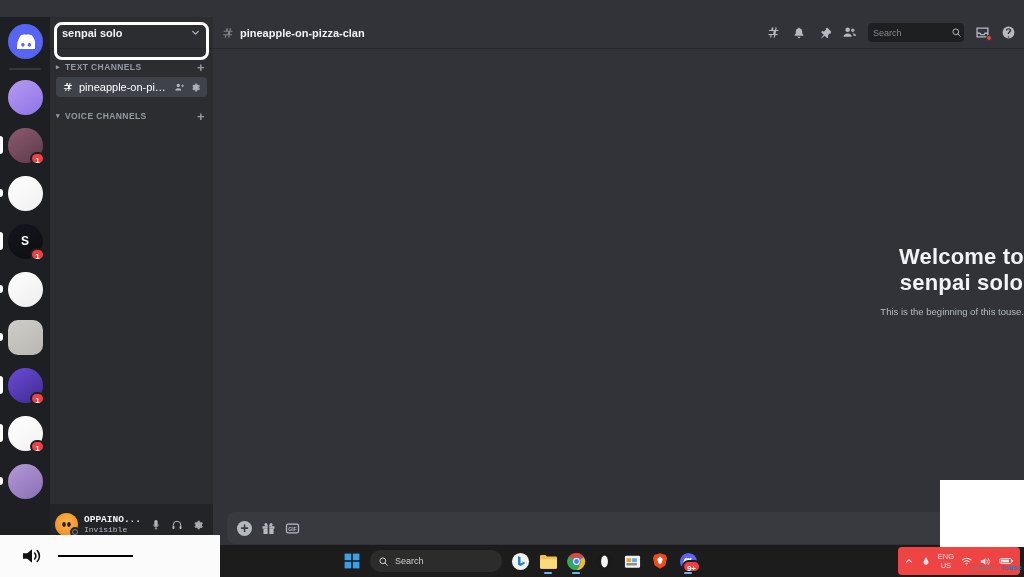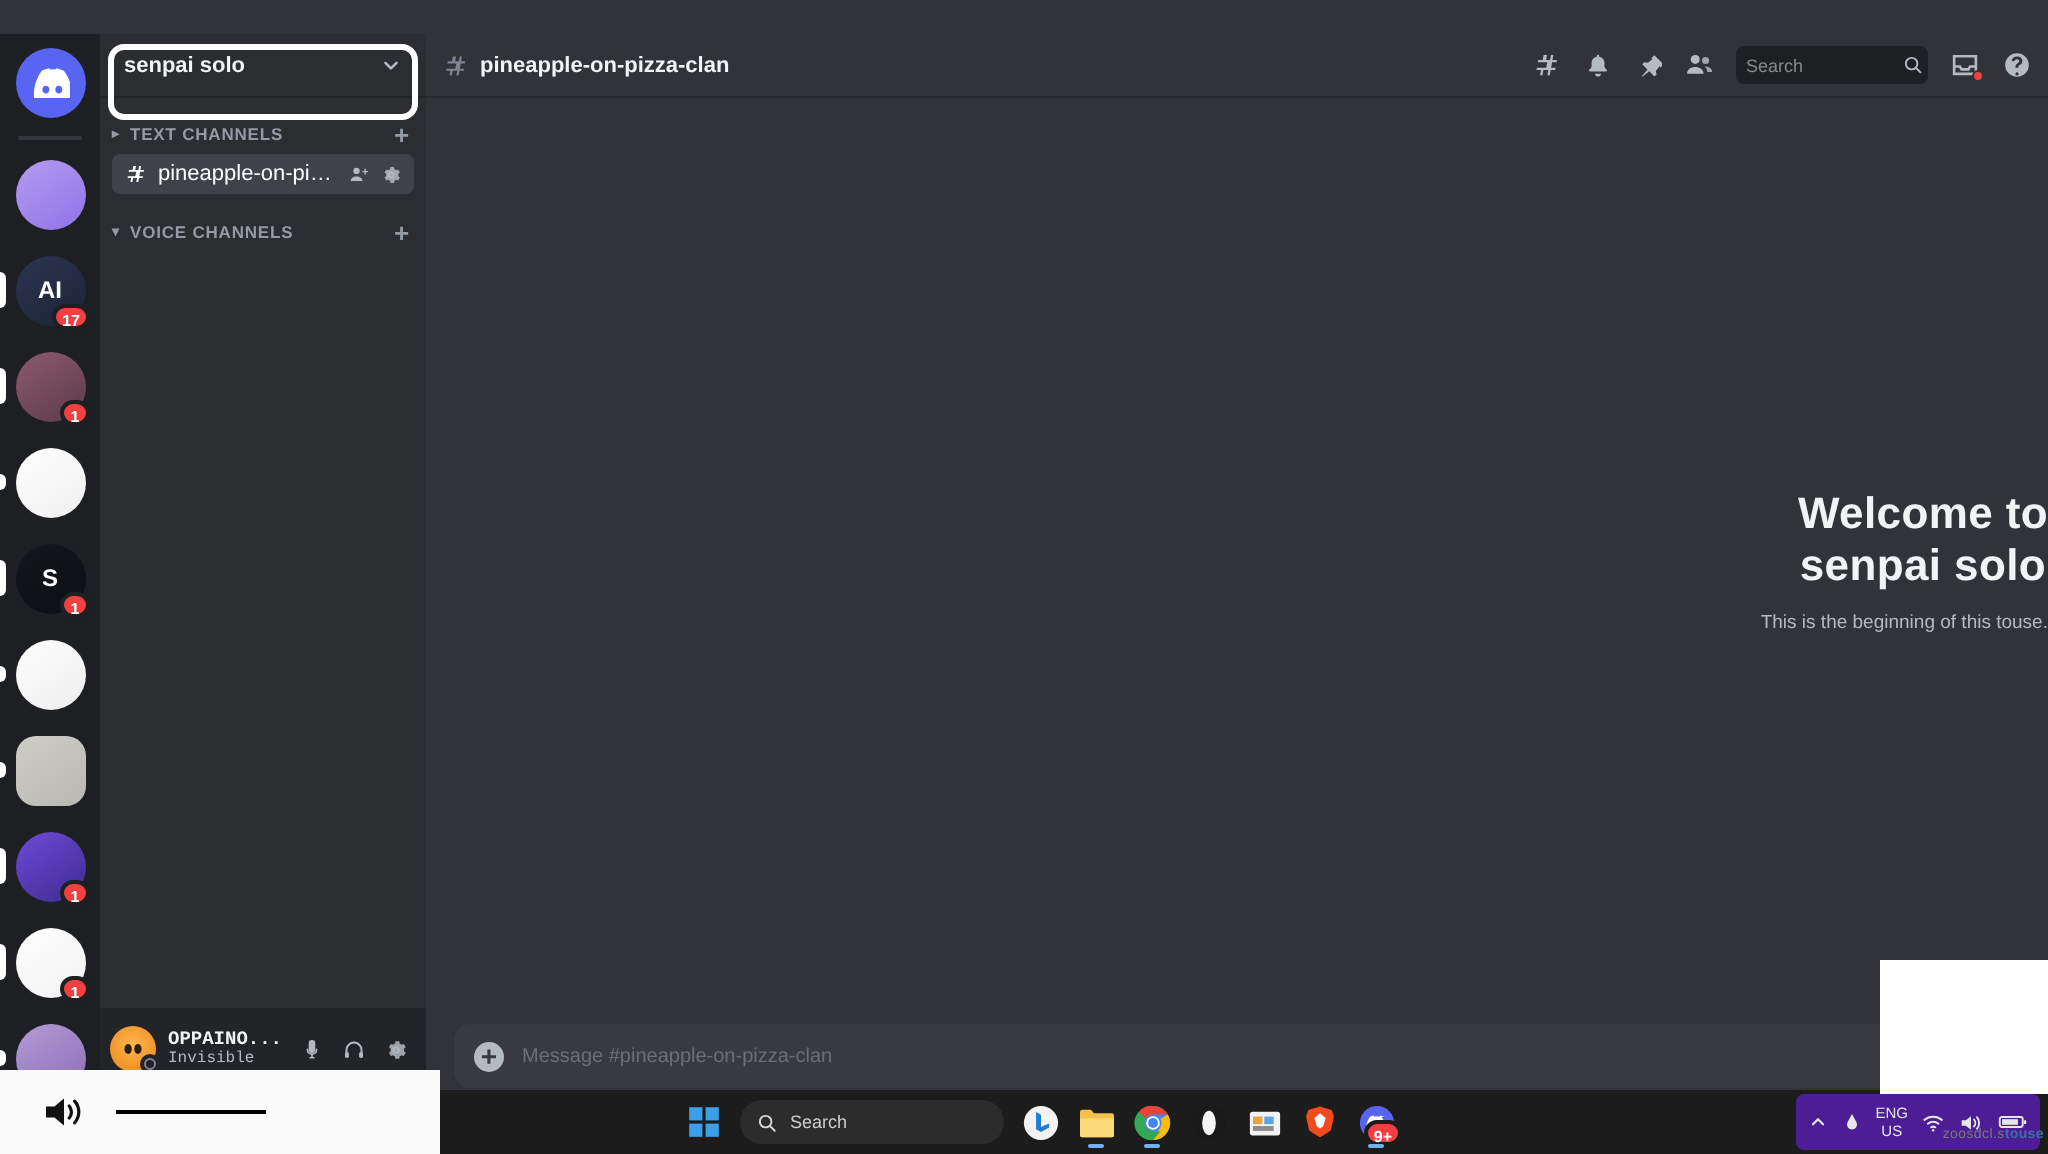--- a/index.html
+++ b/index.html
@@ -187,21 +187,21 @@
     width: 8px; height: 2px; border-radius: 1px; background: #6fb3f7;
   }
   .tb-search {
     width: 132px; height: 22px; background: #2c2c2c; border-radius: 12px;
     display: flex; align-items: center; padding: 0 8px; gap: 6px;
     color: #cfcfcf; font-size: 9px; margin: 0 4px;
   }
   .tb-tray {
     position: absolute; right: 4px; top: 2px; height: 28px;
     display: flex; align-items: center; gap: 7px; color: #e6e6e6;
-    font-size: 8px; background: #4c1d95; padding: 0 6px; border-radius: 4px;
+    font-size: 8px; background: #ef4444; padding: 0 6px; border-radius: 4px;
   }
   .tray-lang { line-height: 9px; text-align: center; font-size: 7.5px; }
 
   
   .vol-osd {
     position: absolute; left: 0; bottom: 0; width: 220px; height: 42px;
     background: #fbfbfb; display: flex; align-items: center; padding-left: 22px; gap: 14px;
   }
   .vol-bar { width: 75px; height: 2px; background: #000; }
 
@@ -230,25 +230,20 @@
         <div class="guild-icon" style="background:#5865f2">
           <svg width="20" height="15" viewBox="0 0 24 18" fill="#fff">
             <path d="M20.3 1.6A19 19 0 0 0 15.6.2l-.3.6a17 17 0 0 1 4.4 1.4c-2-1.1-4-1.5-6-1.5s-4 .4-6 1.5A17 17 0 0 1 12 .8L11.7.2A19 19 0 0 0 7 1.6C3 7.5 1.9 13.2 2.5 18.8a19 19 0 0 0 5.7 2.9l1.2-1.7a12 12 0 0 1-1.9-.9l.5-.4a13.6 13.6 0 0 0 11.6 0l.5.4c-.6.4-1.2.7-1.9.9l1.2 1.7a19 19 0 0 0 5.7-2.9c.7-6.5-1.1-12.2-4.8-17.2ZM9.5 15.3c-1.1 0-2.1-1-2.1-2.3s.9-2.3 2.1-2.3 2.1 1 2.1 2.3-1 2.3-2.1 2.3Zm7.8 0c-1.2 0-2.1-1-2.1-2.3s.9-2.3 2.1-2.3 2.1 1 2.1 2.3-.9 2.3-2.1 2.3Z"></path>
           </svg>
         </div>
       </div>
       <div class="rail-sep"></div>
       <div id="guild-list">
           <div class="guild-item">
             <div class="guild-icon" style="background: linear-gradient(145deg, rgb(180, 156, 240), rgb(143, 115, 232));"></div>
-          </div>
-          <div class="guild-item">
-            <div class="guild-pill" style="height: 18px;"></div>
-            <div class="guild-icon" style="background: linear-gradient(145deg, rgb(43, 53, 80), rgb(29, 36, 54)); color: rgb(255, 255, 255); font-size: 12px;">AI</div>
-            <span class="badge">17</span>
           </div>
           <div class="guild-item">
             <div class="guild-pill" style="height: 18px;"></div>
             <div class="guild-icon" style="background: linear-gradient(145deg, rgb(140, 90, 110), rgb(92, 58, 74));"></div>
             <span class="badge">1</span>
           </div>
           <div class="guild-item">
             <div class="guild-pill" style="height: 8px;"></div>
             <div class="guild-icon" style="background: linear-gradient(145deg, rgb(255, 255, 255), rgb(240, 240, 240));"></div>
           </div>
@@ -434,21 +429,20 @@
         <div class="welcome-title">
           <div>Welcome to</div>
           <div>senpai solo</div>
         </div>
         <div class="welcome-sub">This is the beginning of this touse.</div>
       </div>
 
       <div class="composer-wrap">
         <div class="composer">
           <span class="composer-plus">+</span>
-          <span class="composer-input">Message #pineapple-on-pizza-clan</span>
           <span class="composer-actions">
             <span>
               <svg width="15" height="15" viewBox="0 0 16 16" fill="#b5bac1">
                   <rect x="1.6" y="5.6" width="12.8" height="2.6" rx=".5"></rect>
                   <rect x="2.6" y="8.4" width="10.8" height="5.4" rx=".6"></rect>
                   <rect x="7.1" y="5.6" width="1.8" height="8.2" fill="#383a40"></rect>
                   <path d="M5.2 2.2a1.6 1.6 0 0 0 0 3.2h2.1L6.6 3.1a1.6 1.6 0 0 0-1.4-.9Zm5.6 0a1.6 1.6 0 0 1 0 3.2H8.7l.7-2.3a1.6 1.6 0 0 1 1.4-.9Z"></path>
                 </svg>
             </span>
             <span>

